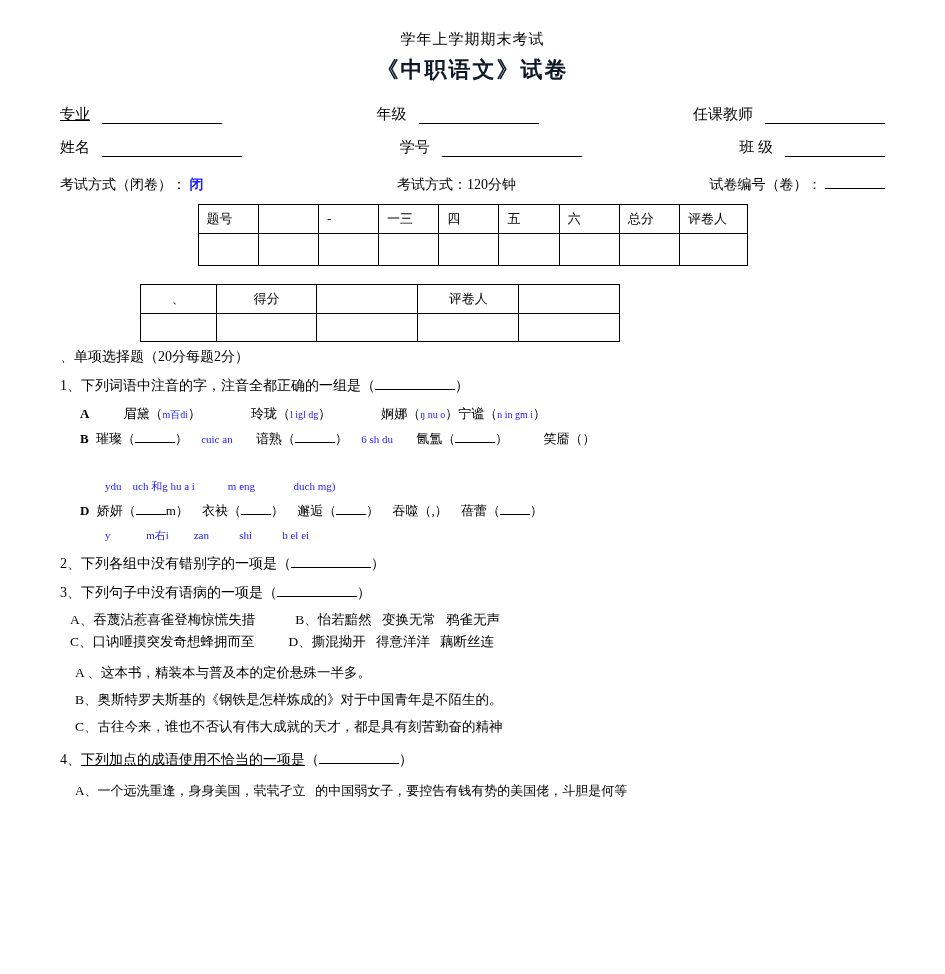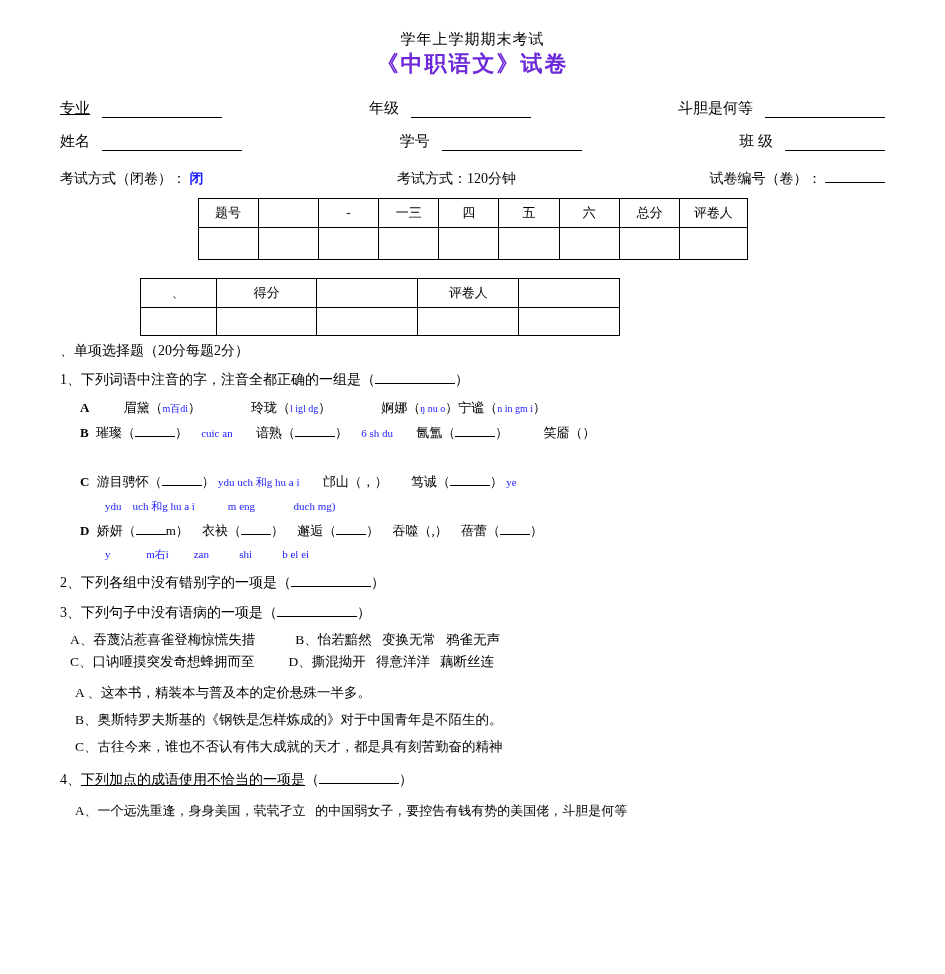--- a/index.html
+++ b/index.html
@@ -8,27 +8,28 @@
       font-size: 14px;
       background: #fff;
       color: #000;
       padding: 30px 60px;
       width: 945px;
       min-height: 974px;
     }
     .page-title {
       text-align: center;
       font-size: 15px;
+      margin-bottom: 6px;
       letter-spacing: 1px;
     }
     .exam-title {
       text-align: center;
       font-size: 22px;
       font-weight: bold;
-      color: #6d28d9;
+      color: #0f172a;
       margin-bottom: 20px;
       letter-spacing: 2px;
     }
     .info-row {
       display: flex;
       justify-content: space-between;
       margin-bottom: 14px;
       font-size: 15px;
     }
     .info-item {
@@ -54,21 +55,20 @@
       align-items: flex-end;
     }
     .score-table {
       width: 550px;
       border-collapse: collapse;
       margin: 0 auto 10px auto;
       font-size: 13px;
     }
     .score-table td, .score-table th {
       border: 1px solid #000;
-      text-align: center;
       padding: 5px 8px;
       min-width: 50px;
       height: 28px;
     }
     .score-table .empty-row td {
       height: 32px;
     }
     .section-table {
       width: 480px;
       border-collapse: collapse;
@@ -135,21 +135,21 @@
 <div class="info-row">
   <div class="info-item">
     <span class="info-label underline">专业</span>
     <span class="info-line"></span>
   </div>
   <div class="info-item">
     <span>年级</span>
     <span class="info-line"></span>
   </div>
   <div class="info-item">
-    <span>斗胆是何等</span>
+    <span>任课教师</span>
     <span class="info-line"></span>
   </div>
 </div>
 
 <div class="info-row">
   <div class="info-item">
     <span>姓名</span>
     <span class="info-line" style="min-width:140px;"></span>
   </div>
   <div class="info-item">
@@ -246,28 +246,20 @@
     <span style="margin-left:20px;">谙熟（<span class="answer-blank" style="min-width:40px;"></span>）</span>
     <span style="margin-left:10px; font-size:11px; color:#1a1aff;">6 sh du</span>
     <span style="margin-left:20px;">氤氲（<span class="answer-blank" style="min-width:40px;"></span>）</span>
     <span style="margin-left:32px;">笑靥（）</span>
   </div>
 
   <div style="font-size:11px; color:#1a1aff; padding-left:40px; margin-bottom:2px;">
     &nbsp;&nbsp;&nbsp;&nbsp;&nbsp;&nbsp;&nbsp;&nbsp;&nbsp;&nbsp;&nbsp;&nbsp;&nbsp;&nbsp;&nbsp;&nbsp;&nbsp;&nbsp;&nbsp;&nbsp;&nbsp;&nbsp;
   </div>
 
-  <div style="margin-bottom:1px;">
-    <span class="option-letter">C</span>
-    <span>游目骋怀（<span class="answer-blank" style="min-width:40px;"></span>）</span>
-    <span style="font-size:11px; color:#1a1aff;">ydu uch 和g hu a i</span>
-    <span style="margin-left:20px;">邙山（，）</span>
-    <span style="margin-left:20px;">笃诚（<span class="answer-blank" style="min-width:40px;"></span>）</span>
-    <span style="font-size:11px; color:#1a1aff;">ye</span>
-  </div>
 
   <div style="font-size:11px; color:#1a1aff; padding-left:25px; margin-bottom:2px;">
     <span>ydu</span>&nbsp;&nbsp;&nbsp;
     <span>uch 和g hu a i</span>
     &nbsp;&nbsp;&nbsp;&nbsp;&nbsp;&nbsp;&nbsp;&nbsp;&nbsp;&nbsp;
     <span>m eng</span>
     &nbsp;&nbsp;&nbsp;&nbsp;&nbsp;&nbsp;&nbsp;&nbsp;&nbsp;&nbsp;&nbsp;&nbsp;
     <span>duch mg)</span>
   </div>
 

